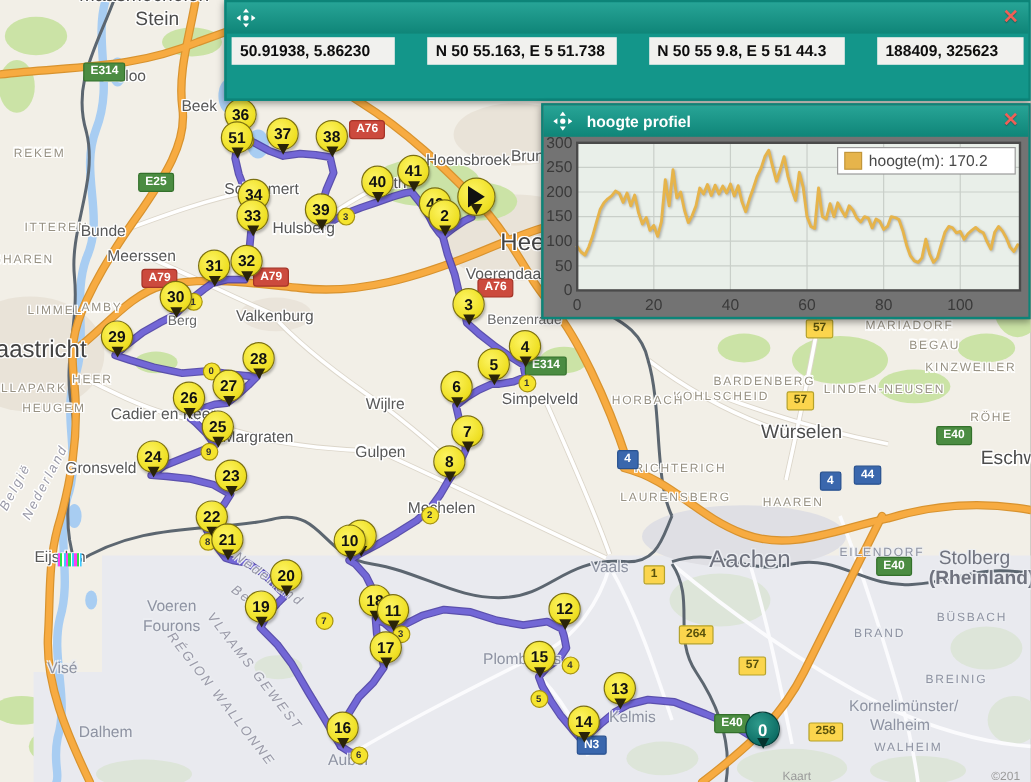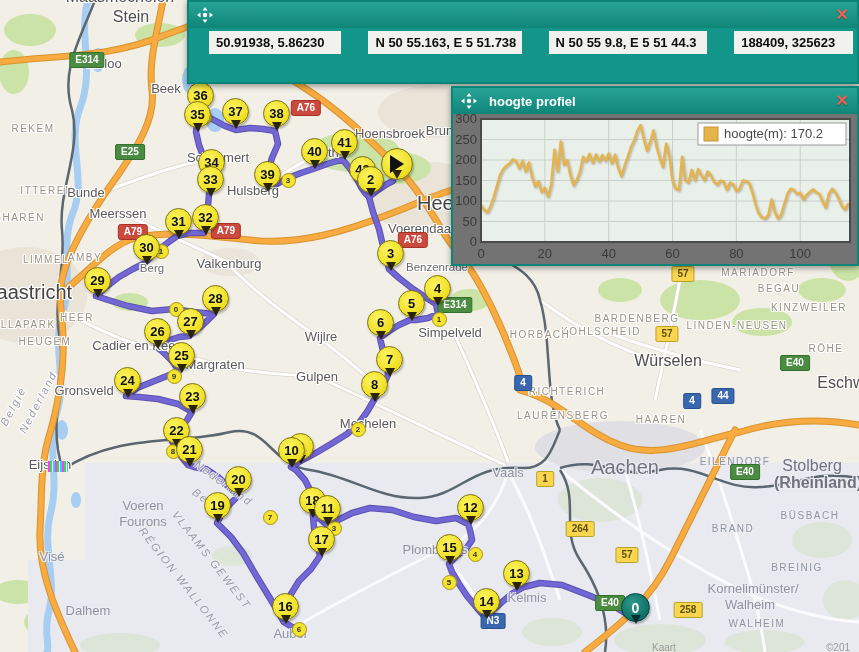--- a/index.html
+++ b/index.html
@@ -44,21 +44,21 @@
   .glitch{position:absolute;left:48px;top:461px;width:20px;height:11px;z-index:3;
     background:repeating-linear-gradient(90deg,#ff3df0 0 2px,#29e34a 2px 4px,#fff 4px 5px,#3dc8ff 5px 7px);}
   .attrib{position:absolute;font-size:10px;color:#9a9a9a;z-index:4;}
   
   .win{position:absolute;border:2px solid #0d8478;box-shadow:0 2px 6px rgba(0,0,0,.4);z-index:20;}
   .titlebar{height:26px;background:linear-gradient(#27a496,#0f8578);display:flex;
     align-items:center;color:#fff;font-weight:bold;font-size:13px;padding:0 8px;gap:12px;}
   .titlebar .close{margin-left:auto;color:#ef6057;font-weight:bold;font-size:16px;
     text-shadow:0 1px 1px rgba(0,0,0,.3);cursor:pointer;line-height:16px;}
   #monitor{left:187px;top:0;width:668px;height:80px;background:#13968a;}
-  .mrow{display:flex;gap:27px;padding:3px 4px 2px 20px;}
+  .mrow{display:flex;gap:27px;padding:3px 4px 2px 4px;}
   .fld{background:#f1f1ee;color:#0d0d0d;font-weight:bold;font-size:13px;line-height:17px;
     padding:3px 7px;white-space:nowrap;overflow:hidden;}
   .f1{width:131px;} .f2{width:154px;} .f3{width:160px;} .f4{width:116px;}
   .f5{width:48px;} .f6{width:124px;} .f7{width:156px;}
   #wp-input{width:100px;font-family:"Liberation Sans",sans-serif;font-size:17px;
     font-weight:normal;border:1px solid #9db;padding:1px 6px;margin-left:4px;color:#222;}
   #profile{left:451px;top:86px;width:404px;height:176px;background:#737373;}
   #chart{display:block;}
   .moveicon{flex:0 0 auto;display:block;}
 </style>
@@ -281,21 +281,21 @@
         <span class="sh sh-y" style="left: 627px; top: 555px;">57</span>
         <span class="sh sh-y" style="left: 580px; top: 529px;">264</span>
         <span class="sh sh-y" style="left: 688px; top: 610px;">258</span>
         <span class="sh sh-y" style="left: 545px; top: 479px;">1</span>
         <span class="sh sh-b" style="left: 523px; top: 383px;">4</span>
         <span class="sh sh-b" style="left: 692px; top: 401px;">4</span>
         <span class="sh sh-b" style="left: 723px; top: 396px;">44</span>
         <span class="sh sh-b" style="left: 493px; top: 621px;">N3</span>
       </div>
     <div id="pins">
-        <div class="pin" style="left: 196px; top: 113px; z-index: 17;">35</div>
+        <div class="pin" style="left: 196px; top: 113px; z-index: 17;">51</div>
         <div class="pin" style="left: 199px; top: 94px; z-index: 15;">36</div>
         <div class="pin" style="left: 234px; top: 110px; z-index: 17;">37</div>
         <div class="pin" style="left: 275px; top: 112px; z-index: 17;">38</div>
         <div class="pin" style="left: 313px; top: 150px; z-index: 21;">40</div>
         <div class="pin" style="left: 343px; top: 141px; z-index: 20;">41</div>
         <div class="pin" style="left: 361px; top: 168px; z-index: 23;">42</div>
         <div class="pin" style="left: 369px; top: 178px; z-index: 24;">2</div>
         <div class="pin" style="left: 266px; top: 173px; z-index: 23;">39</div>
         <div class="pin" style="left: 210px; top: 161px; z-index: 22;">34</div>
         <div class="pin" style="left: 209px; top: 178px; z-index: 24;">33</div>

